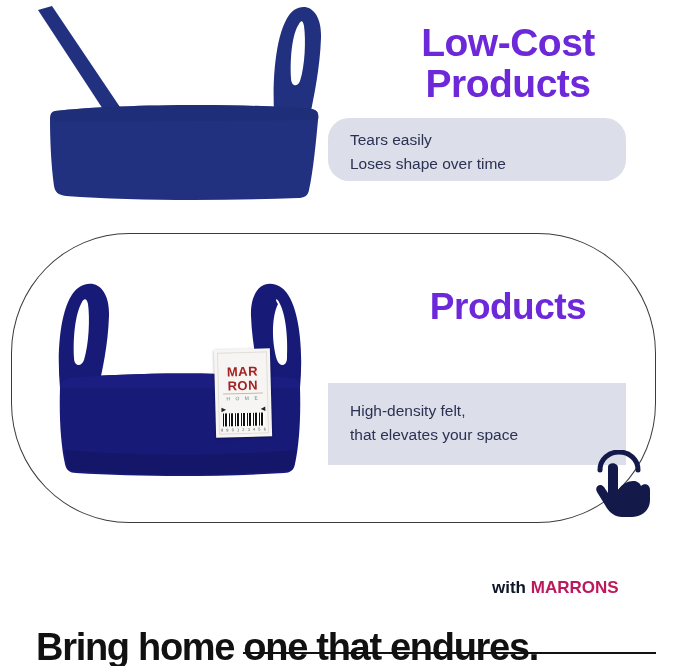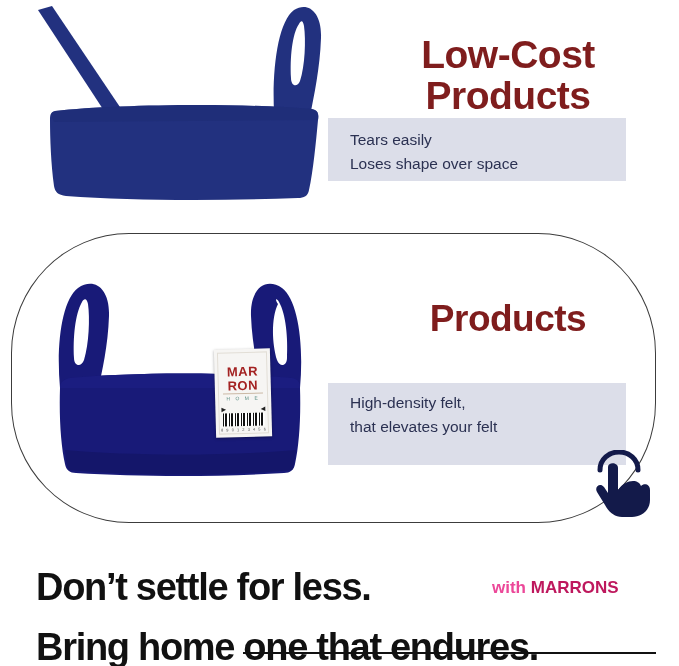--- a/index.html
+++ b/index.html
@@ -8,43 +8,42 @@
     background:#ffffff;
     font-family:"Liberation Sans", sans-serif;
     overflow:hidden;
     position:relative;
   }
   .stage{position:absolute;inset:0;}
 
   
   .headline{
     position:absolute;
-    color:#7f1d1d;
+    color:#6d28d9;
     font-weight:bold;
     line-height:1.06;
     text-align:center;
     letter-spacing:-0.5px;
-    margin-top:12px;
   }
   .greybox{
     position:absolute;
     background:#dcdee9;
   }
   .greybox .line{
     color:#2b3152;
     white-space:nowrap;
   }
 
   
   #lowcost-title{
     left:352px;top:22px;width:312px;
     font-size:39px;
   }
   #lowcost-note{
-    left:328px;top:118px;width:298px;height:63px;
+    left:328px;top:118px;width:298px;height:63px;border-radius:21px;
   }
   #lowcost-note .inner{
     padding:10px 0 0 22px;
     font-size:15.5px;
     line-height:1.52;
   }
 
   
   #premium-card{
     position:absolute;
@@ -57,20 +56,21 @@
     left:352px;top:287px;width:312px;
     font-size:37px;
   }
   #premium-note{
     left:328px;top:383px;width:298px;height:82px;
   }
   #premium-note .inner{
     padding:8px 0 0 22px;
     font-size:15.5px;
     line-height:1.52;
+    margin-top:8px;
   }
 
   
   #slogan{
     position:absolute;left:36px;top:566px;width:620px;
   }
   .slogan-row{position:relative;height:44px;}
   .slogan-line{
     position:absolute;left:0;top:0;
     font-size:38px;font-weight:bold;color:#111111;
@@ -80,21 +80,21 @@
   #slogan-line2{ top:0;margin-top:16px; }
   #slogan-row2{height:46px;}
   .underline-bar{
     position:absolute;left:207px;top:42px;width:413px;height:2px;
     background:#111111;
   }
   #with-wrap{
     position:absolute;left:456px;top:12px;
     font-size:17px;font-weight:bold;white-space:nowrap;
   }
-  #with-label{color:#ec4899;margin-top:16px;}
+  #with-label{color:#0f172a;margin-top:16px;}
   #brand-label{color:#be185d;}
 
   
   .basket{position:absolute;}
   #basket-low{left:22px;top:4px;}
   #basket-premium{left:40px;top:278px;}
 
   
   #marron-tag{
     position:absolute;left:215px;top:349px;
@@ -166,21 +166,21 @@
   </div>
 
   <div class="headline" id="lowcost-title">
     <div>Low-Cost</div>
     <div>Products</div>
   </div>
 
   <div class="greybox" id="lowcost-note">
     <div class="inner">
       <div class="line">Tears easily</div>
-      <div class="line">Loses shape over space</div>
+      <div class="line">Loses shape over time</div>
     </div>
   </div>
 
   <div id="premium-card"></div>
 
   <div class="basket" id="basket-premium">
     <svg width="280" height="210" viewBox="0 0 280 210" xmlns="http://www.w3.org/2000/svg">
 
       <path d="M20 110 C16 66 22 22 38 10 C54 -1 70 10 69 38 C68 68 62 94 58 112 Z" fill="#181a78"></path>
       <path d="M42 24 C35 36 33 60 34 80 C34 88 41 90 44 82 C49 66 50 40 48 26 C47 20 44 20 42 24 Z" fill="#ffffff"></path>
@@ -218,21 +218,21 @@
     <div id="tag-code">8 9 0 1 2 3 4 5 6</div>
   </div>
 
   <div class="headline" id="premium-title">
     <div>Products</div>
   </div>
 
   <div class="greybox" id="premium-note">
     <div class="inner">
       <div class="line">High-density felt,</div>
-      <div class="line">that elevates your felt</div>
+      <div class="line">that elevates your space</div>
     </div>
   </div>
 
   <div id="tap-cursor">
     <svg width="62" height="70" viewBox="0 0 62 70" xmlns="http://www.w3.org/2000/svg">
       <path d="M8 20 C8 9 17 2 27 2 C37 2 46 9 46 20" fill="none" stroke="#131a4a" stroke-width="5" stroke-linecap="round"></path>
       <path d="M16 17
                C16 12 26 12 26 18
                L26 40
                C30 34 36 31 41 31
@@ -243,21 +243,20 @@
                L30 67
                C22 67 16 61 13 55
                L5 42
                C2 37 8 32 12 37
                L16 43 Z" fill="#131a4a"></path>
     </svg>
   </div>
 
   <div id="slogan">
     <div class="slogan-row">
-      <div class="slogan-line" id="slogan-line1">Don’t settle for less.</div>
       <div id="with-wrap">
         <span id="with-label">with</span>
         <span id="brand-label">MARRONS</span>
       </div>
     </div>
     <div class="slogan-row" id="slogan-row2">
       <div class="slogan-line" id="slogan-line2">Bring home one that endures.</div>
       <div class="underline-bar"></div>
     </div>
   </div>

